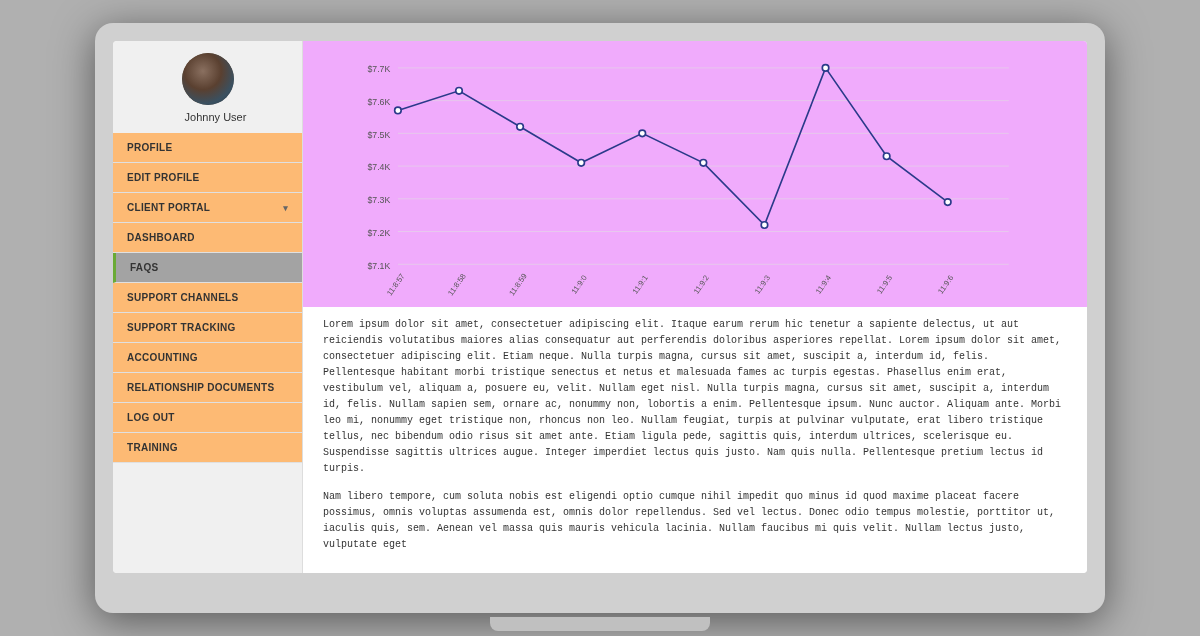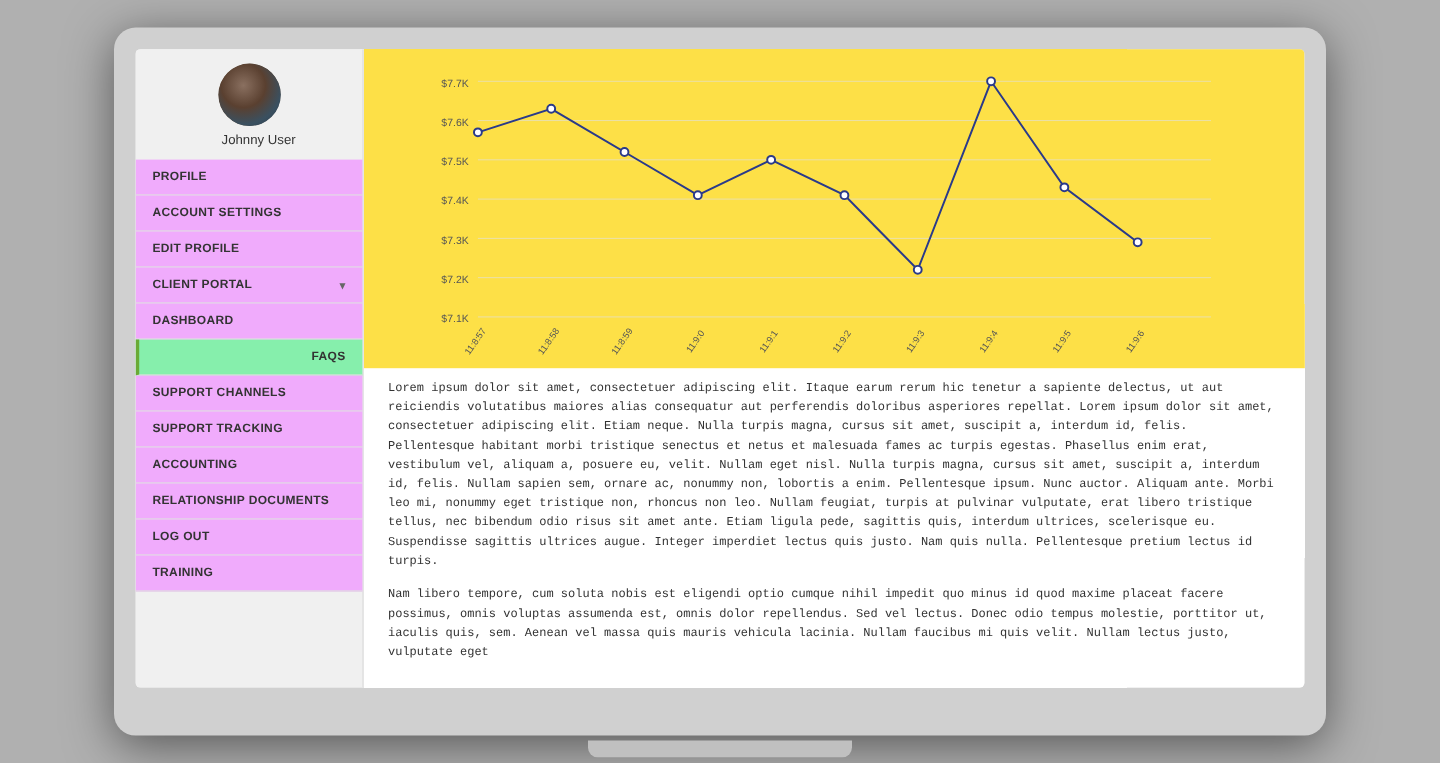--- a/index.html
+++ b/index.html
@@ -83,46 +83,45 @@
       margin-left: 16px;
     }
 
     .nav-item {
       width: 100%;
       padding: 9px 14px;
       font-size: 10px;
       font-weight: bold;
       color: #333;
       cursor: pointer;
-      background: #f0abfc;
+      background: #fdba74;
       border-bottom: 1px solid #e0e0e0;
       letter-spacing: 0.3px;
       display: flex;
       align-items: center;
       justify-content: space-between;
     }
 
     .nav-item.active {
       border-left: 3px solid #6aaa35;
-      background: #86efac;
-      justify-content: flex-end;
+      background: #a3a3a3;
     }
 
     
     .main {
       flex: 1;
       background: #fff;
       overflow-y: auto;
       padding: 0;
     }
 
     
     .chart-container {
       padding: 16px 36px 10px 20px;
-      background: #fde047;
+      background: #f0abfc;
     }
 
     .chart-area {
       position: relative;
       height: 240px;
       width: 100%;
     }
 
     svg.chart-svg {
       width: 100%;
@@ -155,23 +154,20 @@
 
     <div class="sidebar">
       <div class="avatar">
         <div class="avatar-img"></div>
       </div>
       <div class="username">Johnny User</div>
 
       <div id="nav-container" style="width:100%;">
           <div class="nav-item">
             <span>PROFILE</span>
-          </div>
-          <div class="nav-item">
-            <span>ACCOUNT SETTINGS</span>
           </div>
           <div class="nav-item">
             <span>EDIT PROFILE</span>
           </div>
           <div class="nav-item">
             <span>CLIENT PORTAL</span>
             <span class="chevron">▾</span>
           </div>
           <div class="nav-item">
             <span>DASHBOARD</span>

